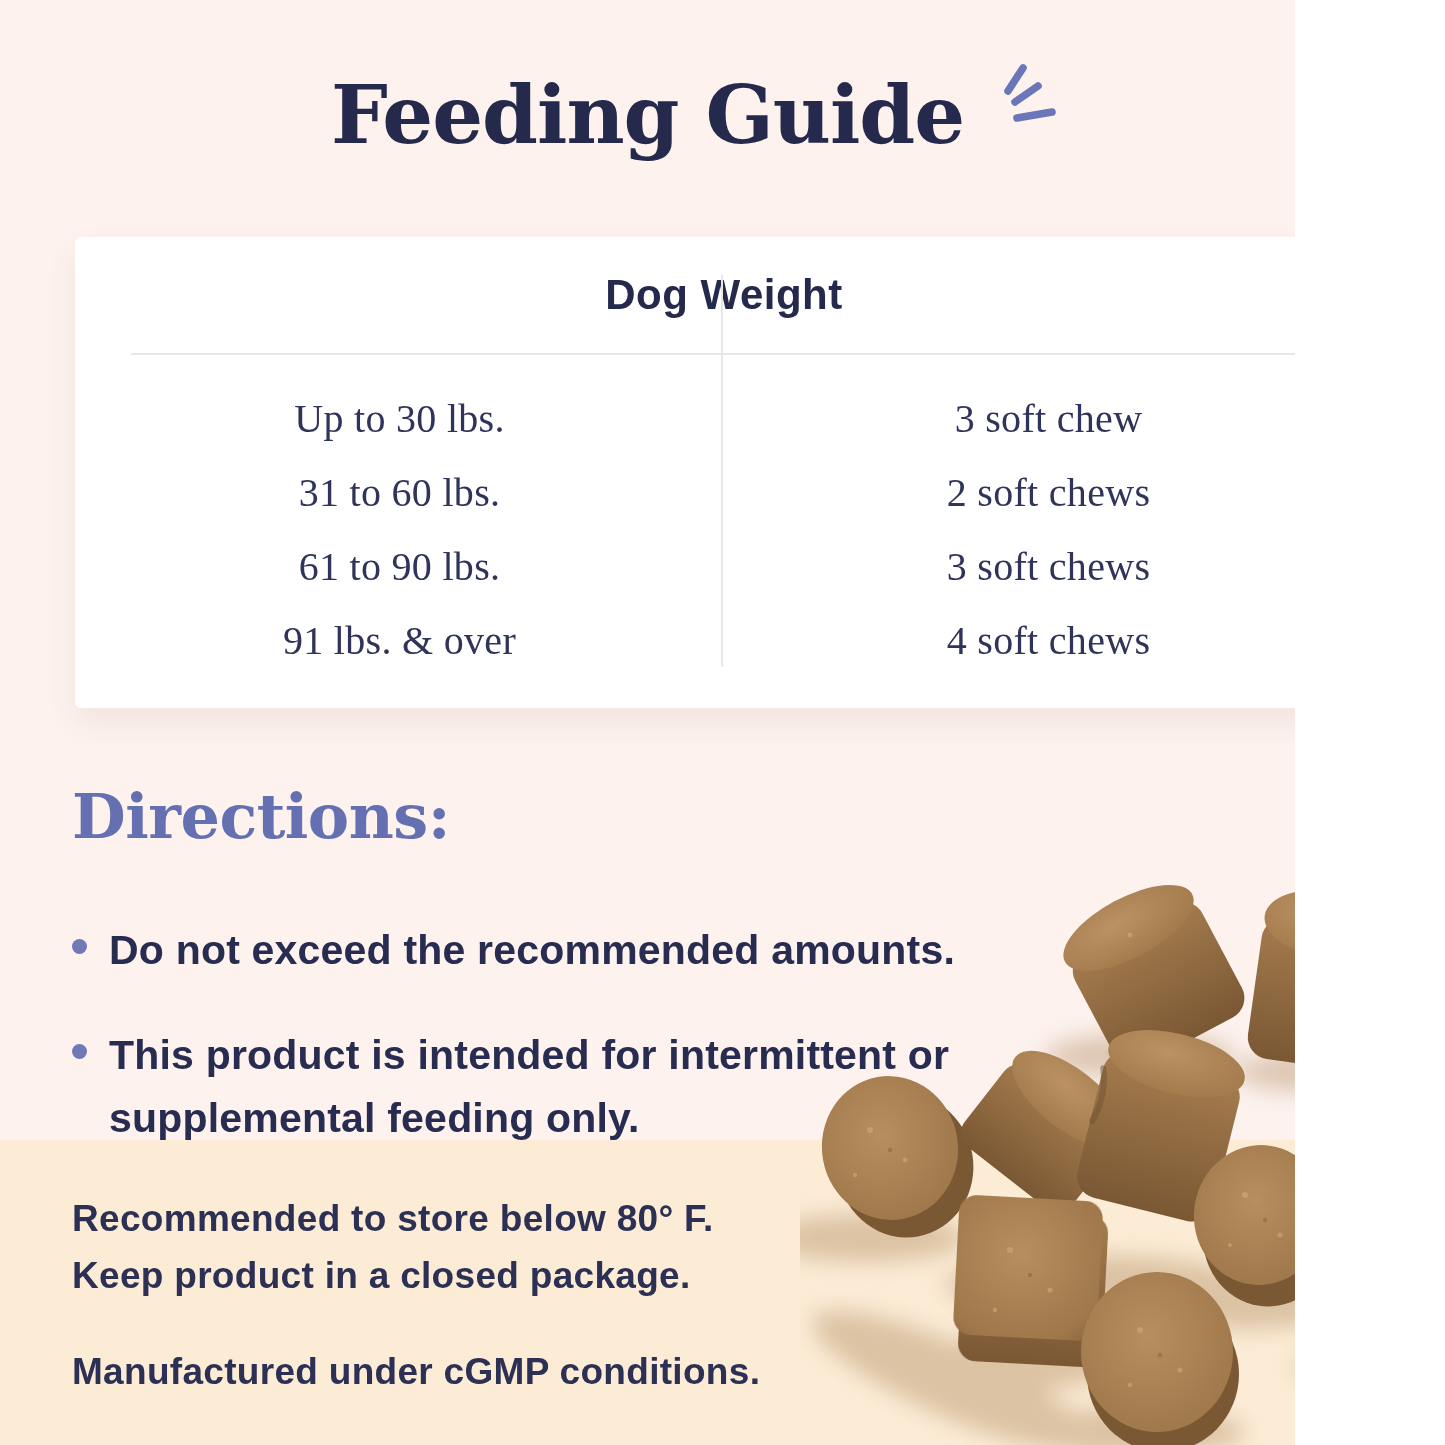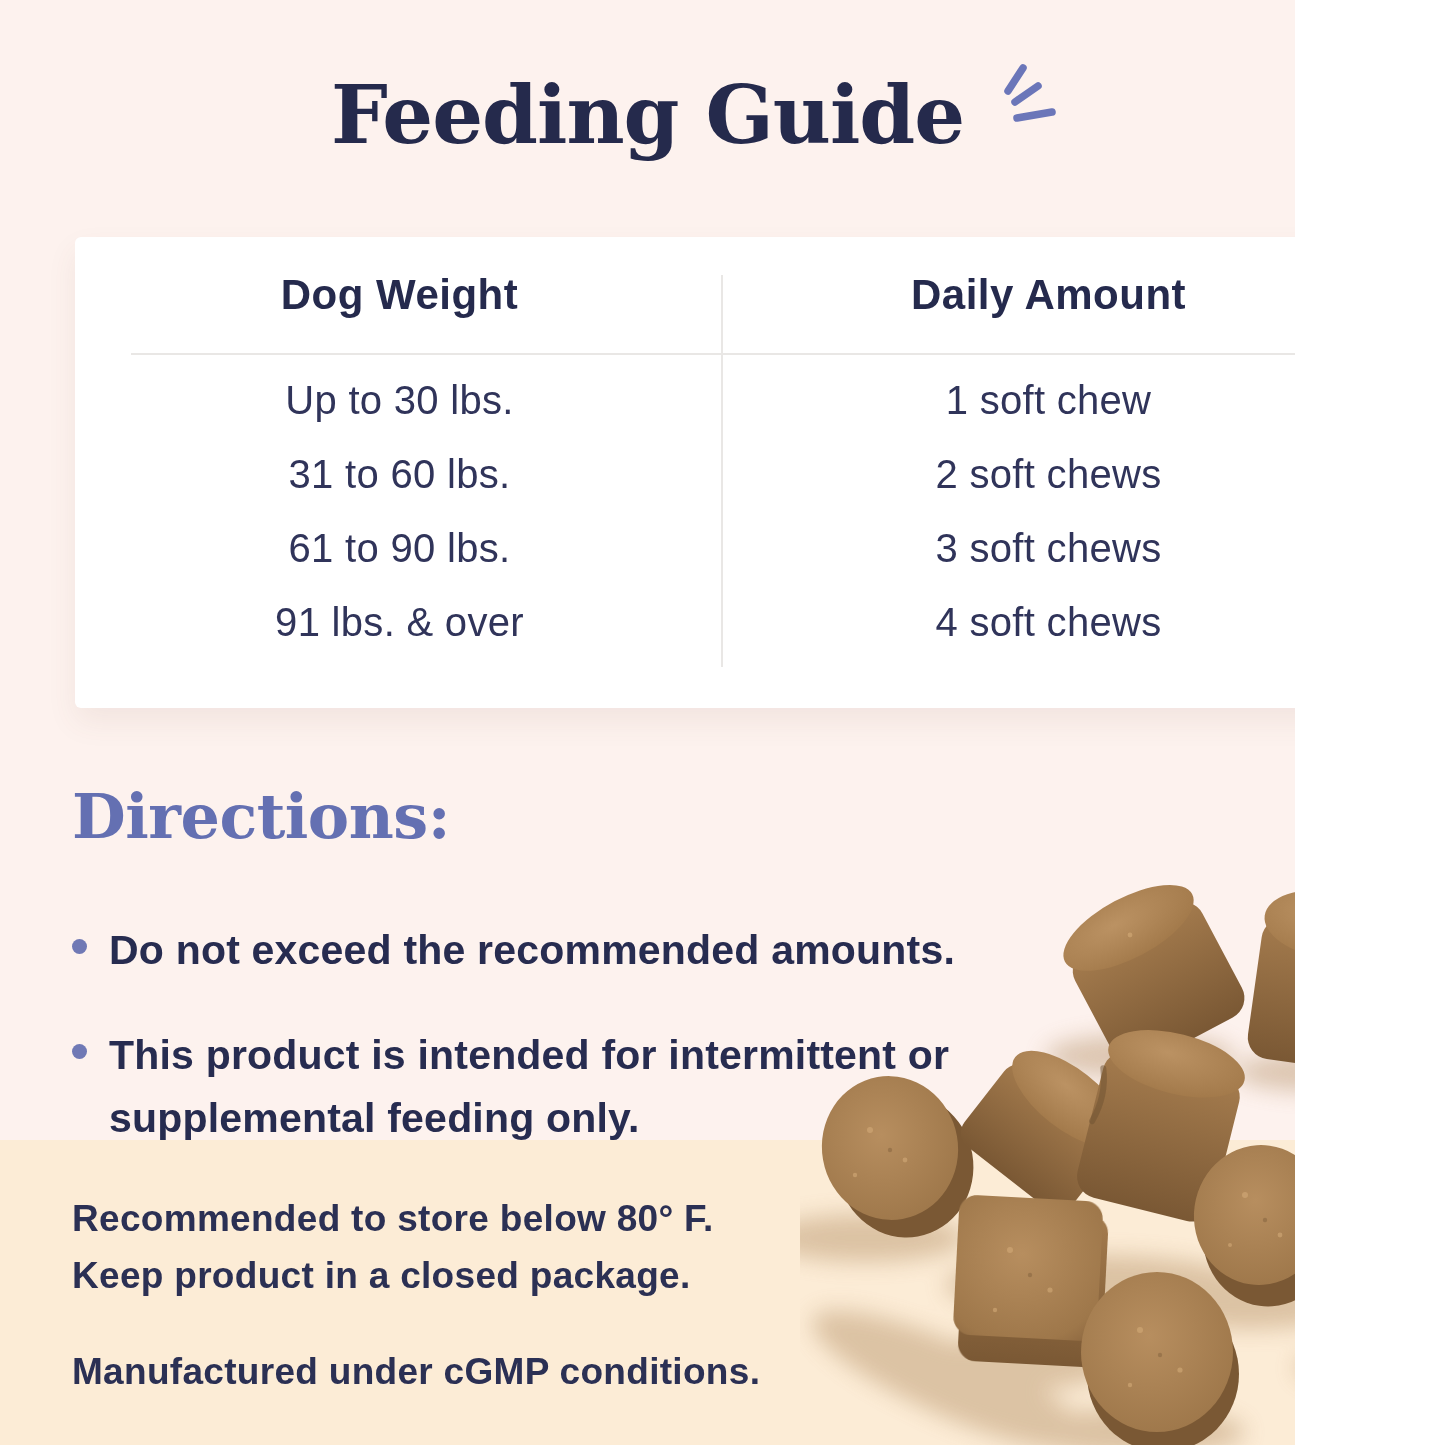--- a/index.html
+++ b/index.html
@@ -30,21 +30,21 @@
   .vline {
     position:absolute; left:646px; top:38px; width:2px; height:392px;
     background:#e9e7e5;
   }
   .thead { display:flex; height:116px; align-items:center; }
   .th {
     flex:1; text-align:center;
     font-size:42px; font-weight:700; color:#252a4d; letter-spacing:0.5px;
   }
   .hrule { height:2px; background:#e9e7e5; margin:0 56px; }
-  .rows { padding-top:8px; }
+  .rows { padding-top:26px;font-family:Liberation Serif, serif; }
   .trow { display:flex; height:74px; align-items:center; }
   .td {
     flex:1; text-align:center;
     font-size:40px; font-weight:400; color:#30345a; letter-spacing:0.3px;
   }
   
   .directions-heading {
     position:absolute; left:72px; top:780px; margin:0;
     font-family:"DejaVu Serif", serif; font-weight:700;
     font-size:62px; letter-spacing:-0.5px; color:#6470b2;text-align:right;
@@ -191,27 +191,26 @@
       <line x1="25" y1="4" x2="10" y2="27"></line>
       <line x1="40" y1="22" x2="17" y2="38"></line>
       <line x1="54" y1="48" x2="19" y2="54"></line>
     </g>
   </svg>
 
   <section class="card">
     <div class="vline"></div>
     <div class="thead">
       <div class="th">Dog Weight</div>
-      <div class="th">Daily Amount</div>
     </div>
     <div class="hrule"></div>
     <div class="rows">
       <div class="trow">
         <div class="td">Up to 30 lbs.</div>
-        <div class="td">1 soft chew</div>
+        <div class="td">3 soft chew</div>
       </div>
       <div class="trow">
         <div class="td">31 to 60 lbs.</div>
         <div class="td">2 soft chews</div>
       </div>
       <div class="trow">
         <div class="td">61 to 90 lbs.</div>
         <div class="td">3 soft chews</div>
       </div>
       <div class="trow">

